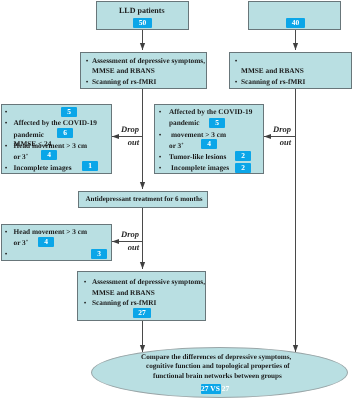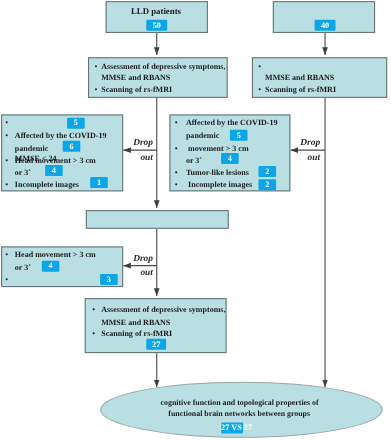--- a/index.html
+++ b/index.html
@@ -95,39 +95,41 @@
 
   <div class="bul" style="left:158.8px;top:152.0px;">•</div>
   <div class="tx" style="left:169px;top:152px;">Tumor-like lesions</div>
   <div class="badge" style="left:235px;top:151px;width:16px;">2</div>
 
   <div class="bul" style="left:158.8px;top:163.0px;">•</div>
   <div class="tx" style="left:171px;top:163px;">Incomplete images</div>
   <div class="badge" style="left:235px;top:163px;width:16px;">2</div>
 
   <div class="box" style="left:78px;top:191px;width:130px;height:17px;"></div>
+  <div class="tx" style="font-size:7.05px;left:85.5px;top:195px;">Antidepressant treatment for 6 months</div>
 
   <div class="box" style="left:1px;top:224px;width:111px;height:37px;"></div>
   <div class="bul" style="left:4.7px;top:227px;">•</div>
   <div class="tx" style="left:13.5px;top:227px;">Head movement &gt; 3 cm</div>
   <div class="tx" style="left:13.5px;top:238px;">or 3˚</div>
   <div class="badge" style="left:38px;top:237px;width:16px;">4</div>
 
   <div class="bul" style="left:4.7px;top:249px;">•</div>
   <div class="badge" style="left:91px;top:249px;width:16px;">3</div>
 
   <div class="box" style="left:77px;top:271px;width:129px;height:50px;"></div>
   <div class="bul" style="left:83.80000000000001px;top:277.0px;">•</div>
   <div class="tx" style="left:92px;top:277px;">Assessment of depressive symptoms,</div>
   <div class="tx" style="left:92px;top:288px;">MMSE and RBANS</div>
   <div class="bul" style="left:83.80000000000001px;top:298.0px;">•</div>
   <div class="tx" style="left:92px;top:298px;">Scanning of rs-fMRI</div>
   <div class="badge" style="left:133px;top:307.5px;width:18px;">27</div>
 
   <div class="ell" style="left:91px;top:347px;width:257px;height:51px;"></div>
+  <div class="tx" style="font-size:7.15px;left:141px;top:352.5px;">Compare the differences of depressive symptoms,</div>
   <div class="tx" style="font-size:7.15px;left:153px;top:371.5px;">functional brain networks between groups</div>
   <div class="tx" style="font-size:7.15px;left:146px;top:362px;">cognitive function and topological properties of</div>
   <div class="badge" style="left:201px;top:384px;width:20px;">27 VS 27</div>
 
   <div class="dlab" style="left:118px;top:124.5px;width:21px;">
     <div class="dl1">Drop</div>
     <div class="dl2">out</div>
   </div>
   <div class="dlab" style="left:270px;top:124.5px;width:21px;">
     <div class="dl1">Drop</div>

